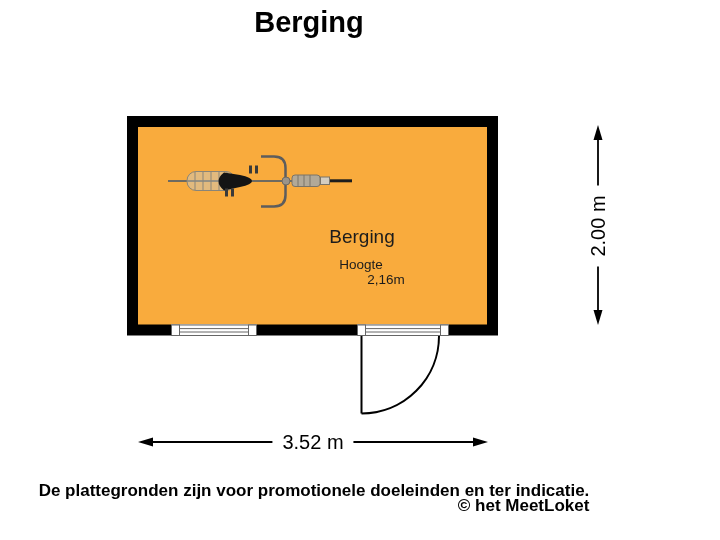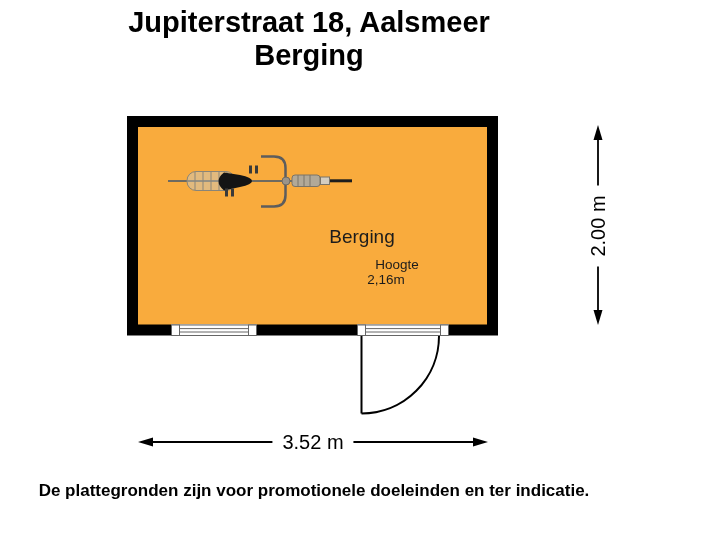--- a/index.html
+++ b/index.html
@@ -15,21 +15,21 @@
     text-align:center;font-weight:bold;font-size:29px;line-height:33px;
     white-space:nowrap;letter-spacing:0px;
   }
   .plan-svg{left:0;top:0;width:720px;height:540px;}
   .room-label{
     left:362px;top:226px;transform:translateX(-50%);
     font-size:19px;line-height:21px;color:#1c1c1c;white-space:nowrap;
   }
   .hoogte-label{
     left:361px;top:257px;transform:translateX(-50%);
-    font-size:13.5px;line-height:15px;color:#1c1c1c;white-space:nowrap;margin-left:36px;
+    font-size:13.5px;line-height:15px;color:#1c1c1c;white-space:nowrap;
   }
   .hoogte-value{
     left:361px;top:272px;transform:translateX(-50%);
     font-size:13.5px;line-height:15px;color:#1c1c1c;white-space:nowrap;margin-left:25px;
   }
   .dim-label{
     background:#ffffff;border-radius:8px;
     font-size:20px;line-height:22px;padding:3px 10px;
     white-space:nowrap;color:#000;
   }
@@ -38,21 +38,20 @@
   .footer{
     left:314px;top:484px;transform:translateX(-50%);
     text-align:right;font-weight:bold;font-size:17px;line-height:14.5px;
     white-space:nowrap;
   }
 </style>
 </head>
 <body>
 
 <div class="abs title">
-  <div>Jupiterstraat 18, Aalsmeer</div>
   <div>Berging</div>
 </div>
 
 <svg class="abs plan-svg" width="720" height="540" viewBox="0 0 720 540" xmlns="http://www.w3.org/2000/svg">
 
   <rect x="132.5" y="121.5" width="360" height="208.5" fill="#F9AB3D" stroke="#000000" stroke-width="11"></rect>
 
   <rect x="171" y="324.2" width="86" height="12.2" fill="#ffffff"></rect>
   <rect x="357" y="324.2" width="92" height="12.2" fill="#ffffff"></rect>
 
@@ -128,13 +127,14 @@
 
 <div class="abs room-label">Berging</div>
 <div class="abs hoogte-label">Hoogte</div>
 <div class="abs hoogte-value">2,16m</div>
 
 <div class="abs dim-label dim-w">3.52 m</div>
 <div class="abs dim-label dim-h">2.00 m</div>
 
 <div class="abs footer">
   <div>De plattegronden zijn voor promotionele doeleinden en ter indicatie.</div>
+  <div>© het MeetLoket</div>
 </div>
 
 </body></html>

